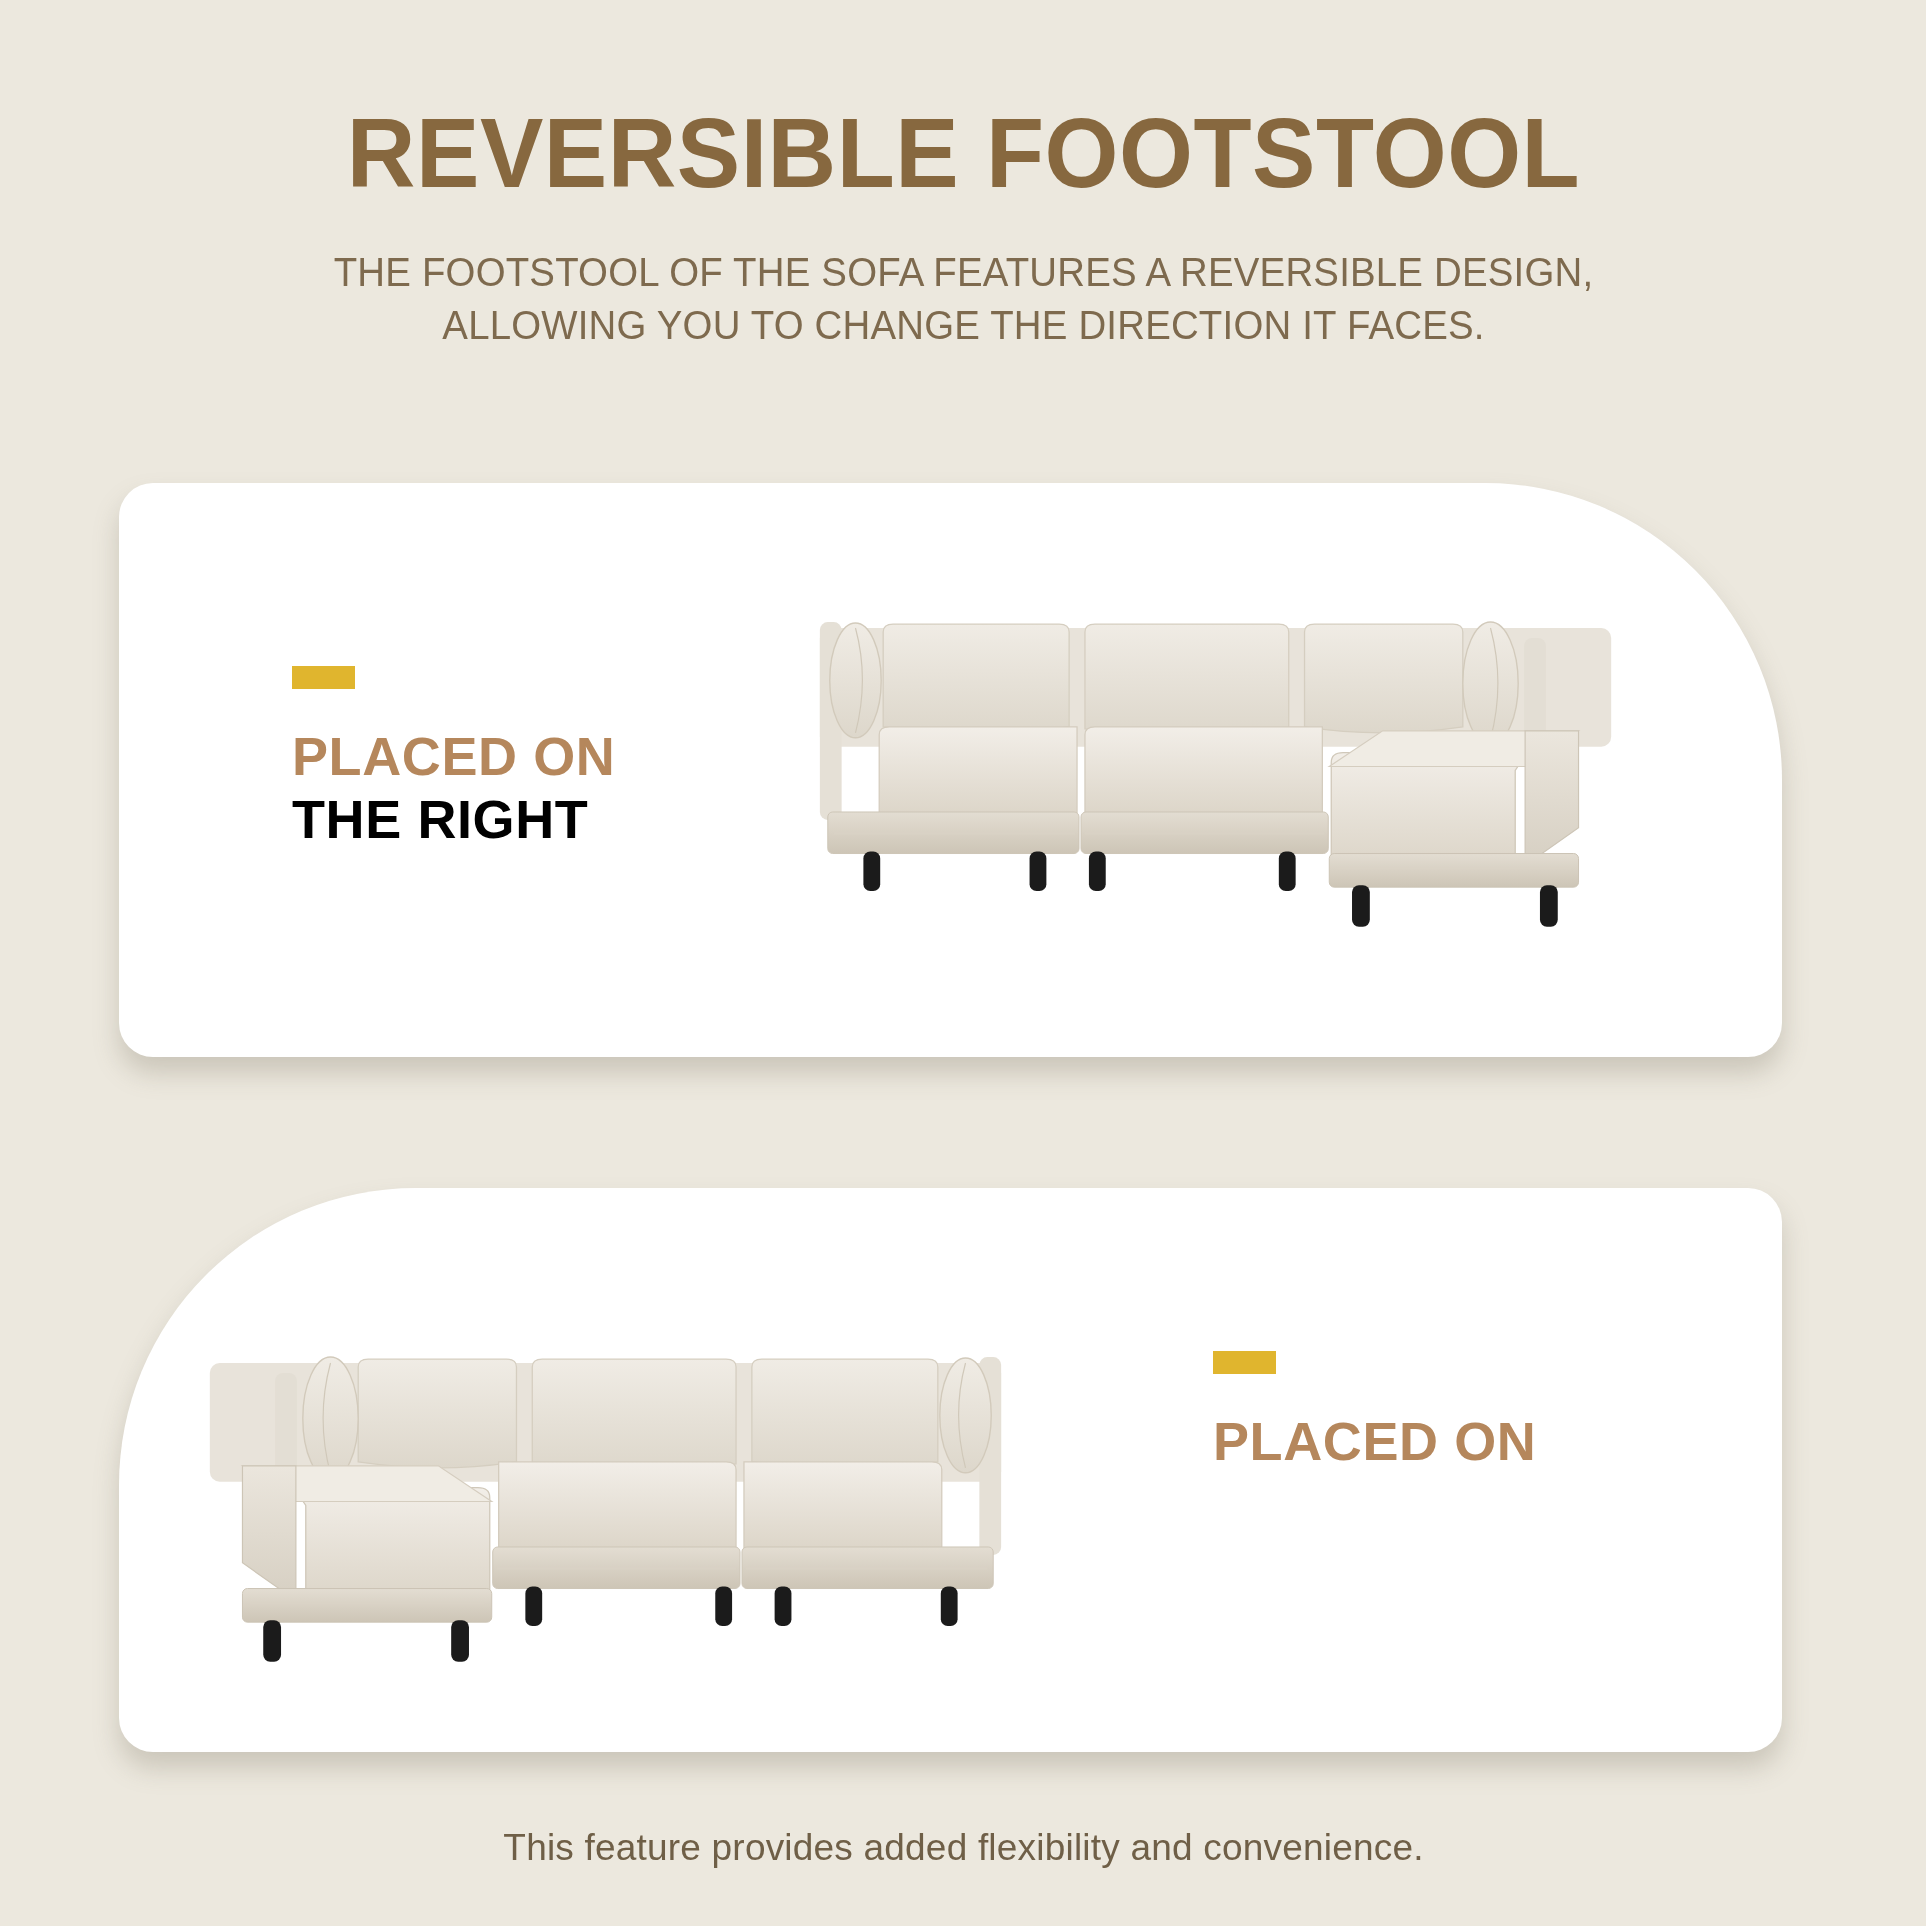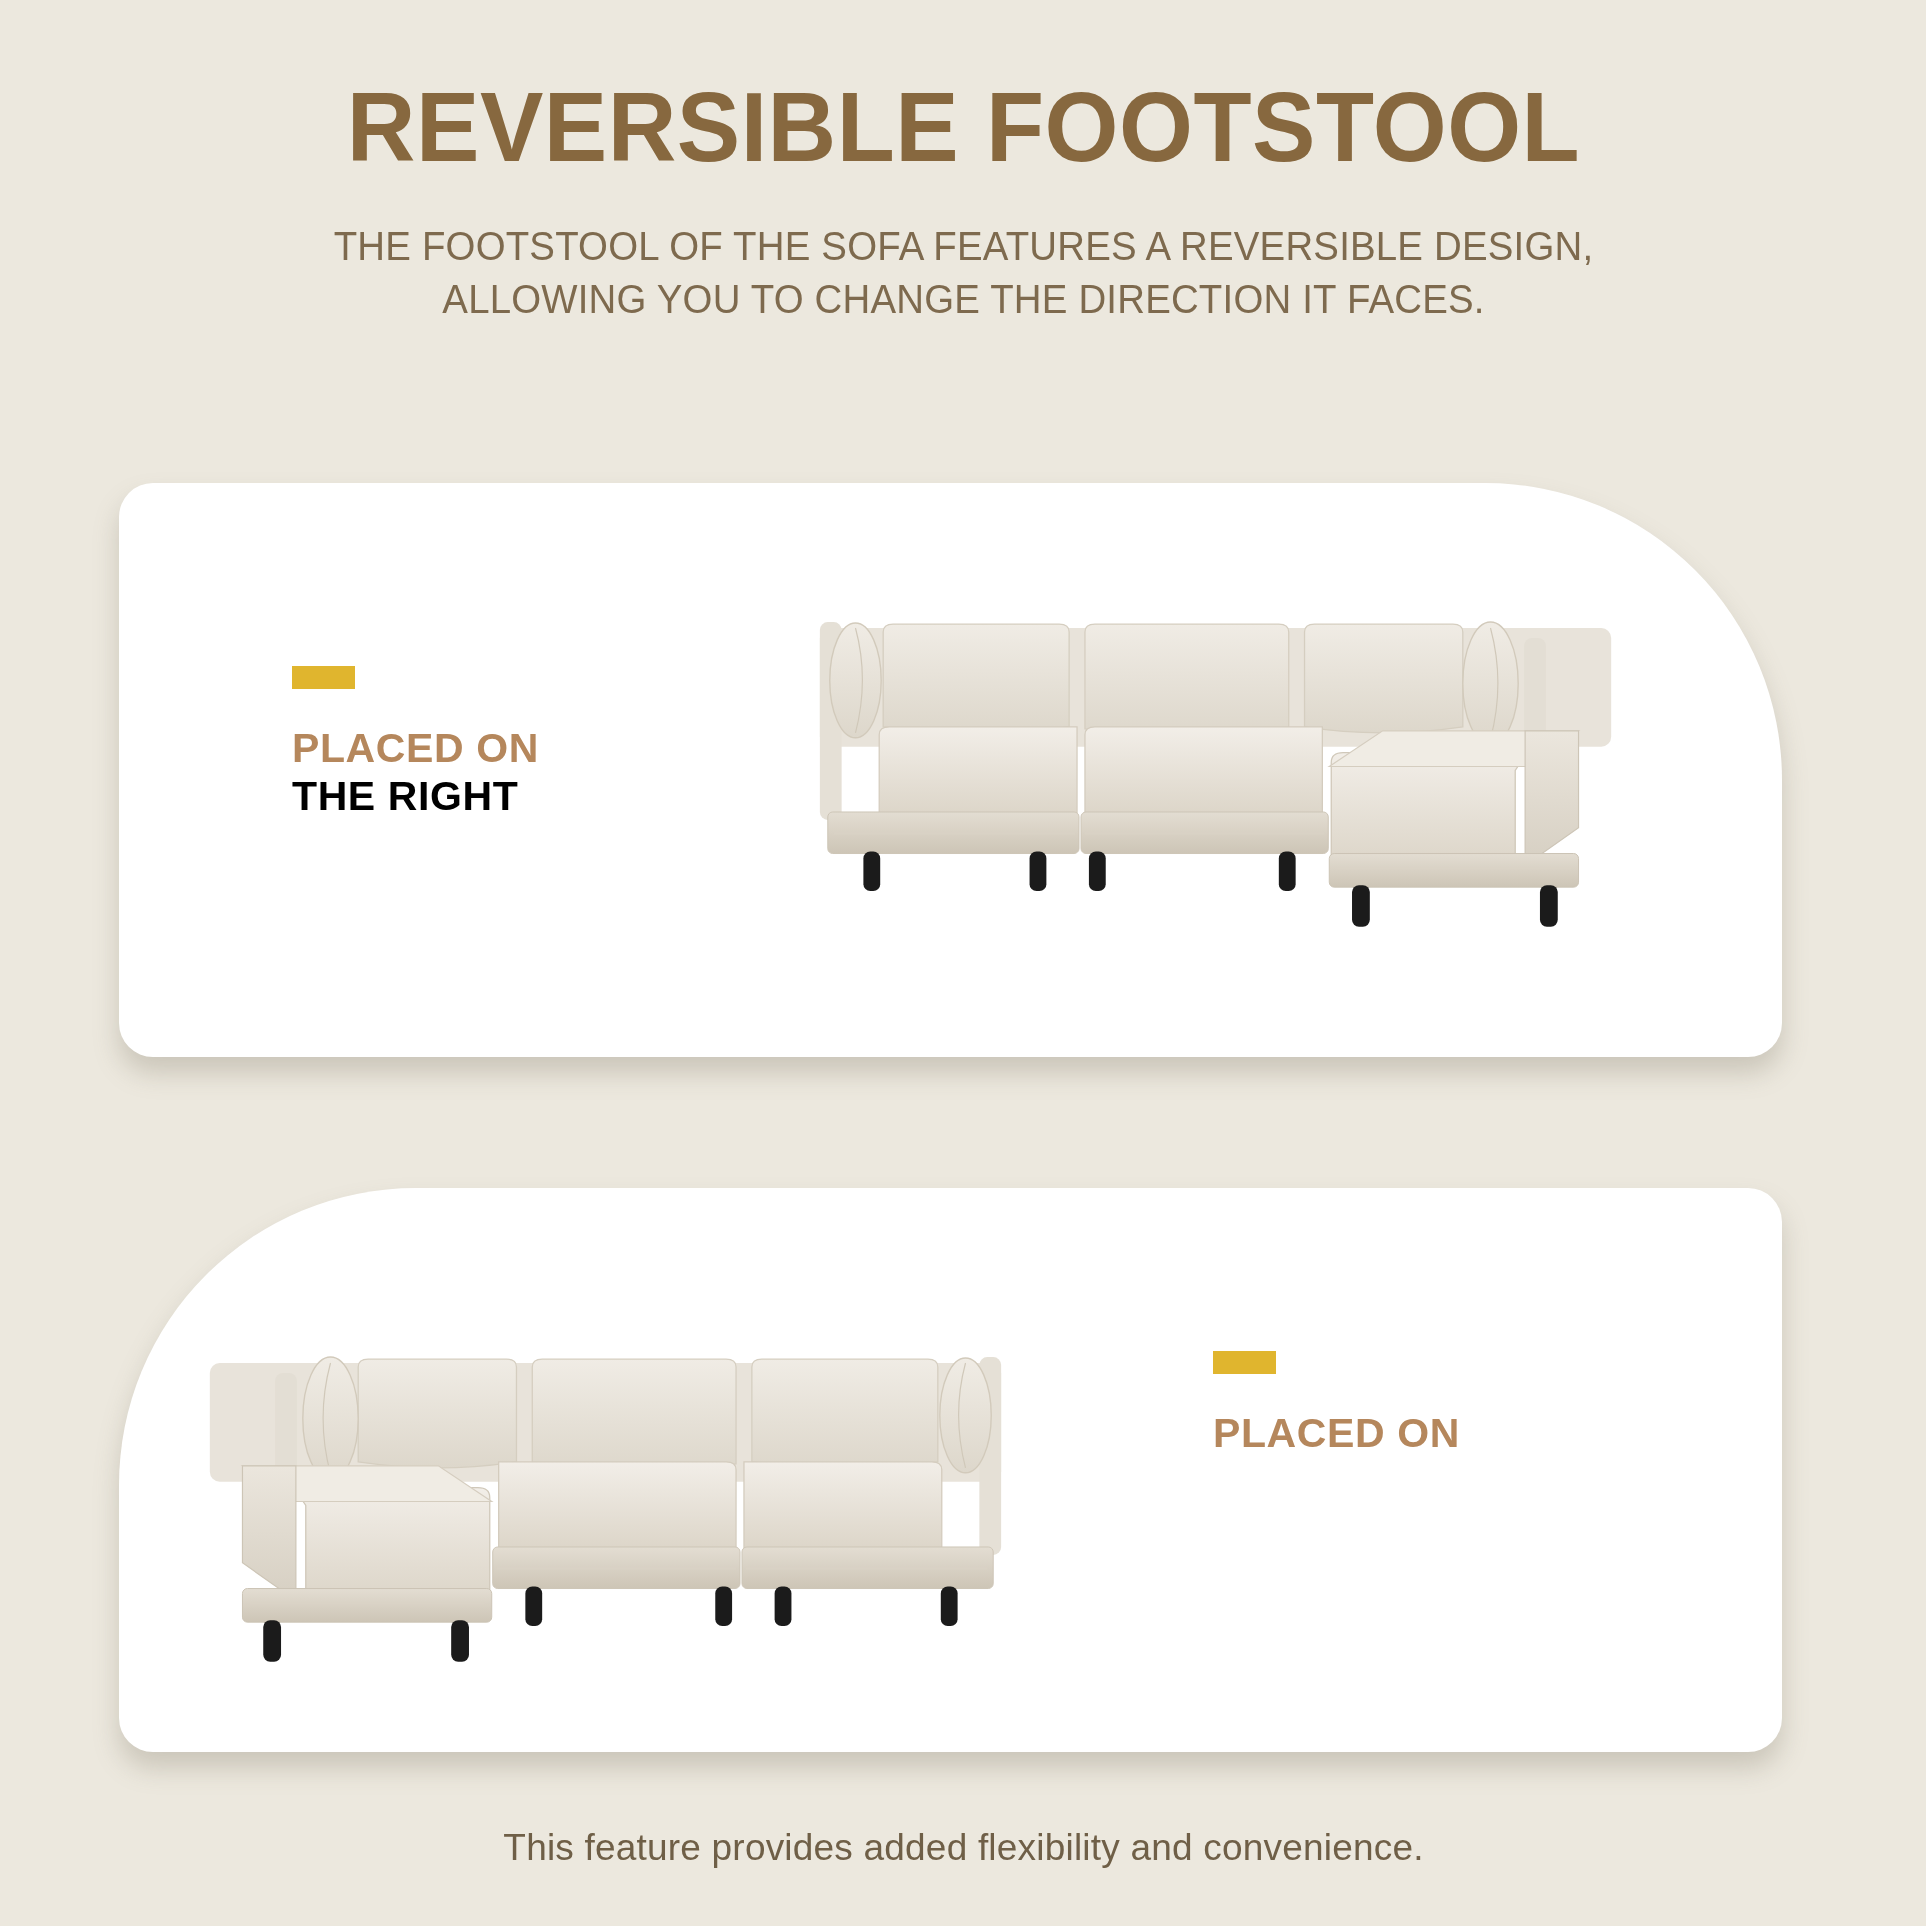--- a/index.html
+++ b/index.html
@@ -14,21 +14,21 @@
     background: #ece8de;
     font-family: "Liberation Sans", sans-serif;
     position: relative;
   }
 
   
   .header {
     position: absolute;
     top: 0; left: 0;
     width: 1927px;
-    padding-top: 78px;
+    padding-top: 104px;
     text-align: center;
   }
 
   .main-title {
     font-size: 98px;
     font-weight: bold;
     letter-spacing: 0.5px;
     color: #87683f;
     line-height: 1.0;
     font-family: "Liberation Sans", sans-serif;
@@ -75,21 +75,21 @@
   #label-left  { left: 1094px; top: 163px; }
 
   .accent-bar {
     width: 63px;
     height: 23px;
     background: #e0b52e;
     margin-bottom: 36px;
   }
 
   .label-line {
-    font-size: 41px;
+    font-size: 54px;
     font-weight: bold;
     line-height: 1.17;
     letter-spacing: 0.6px;
     white-space: nowrap;
   }
   .label-line.light { color: #b5875c; }
   .label-line.dark  { color: #000000; }
 
   
   .sofa-wrap { position: absolute; }

